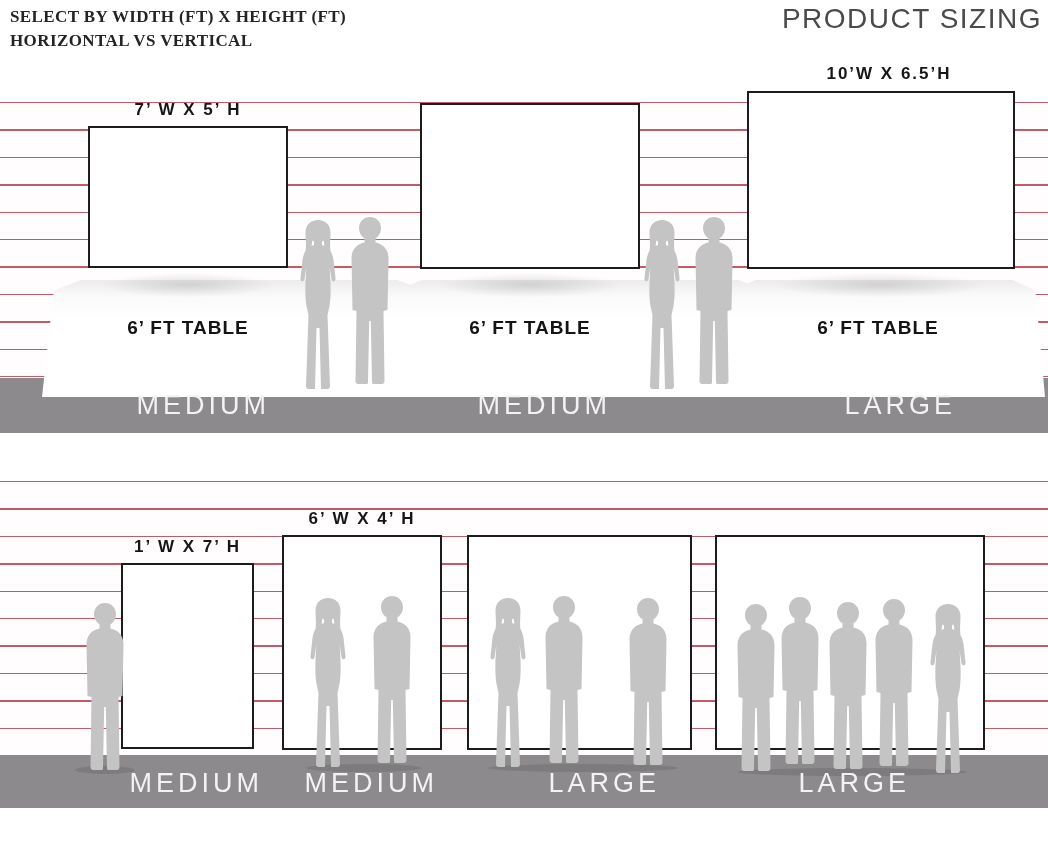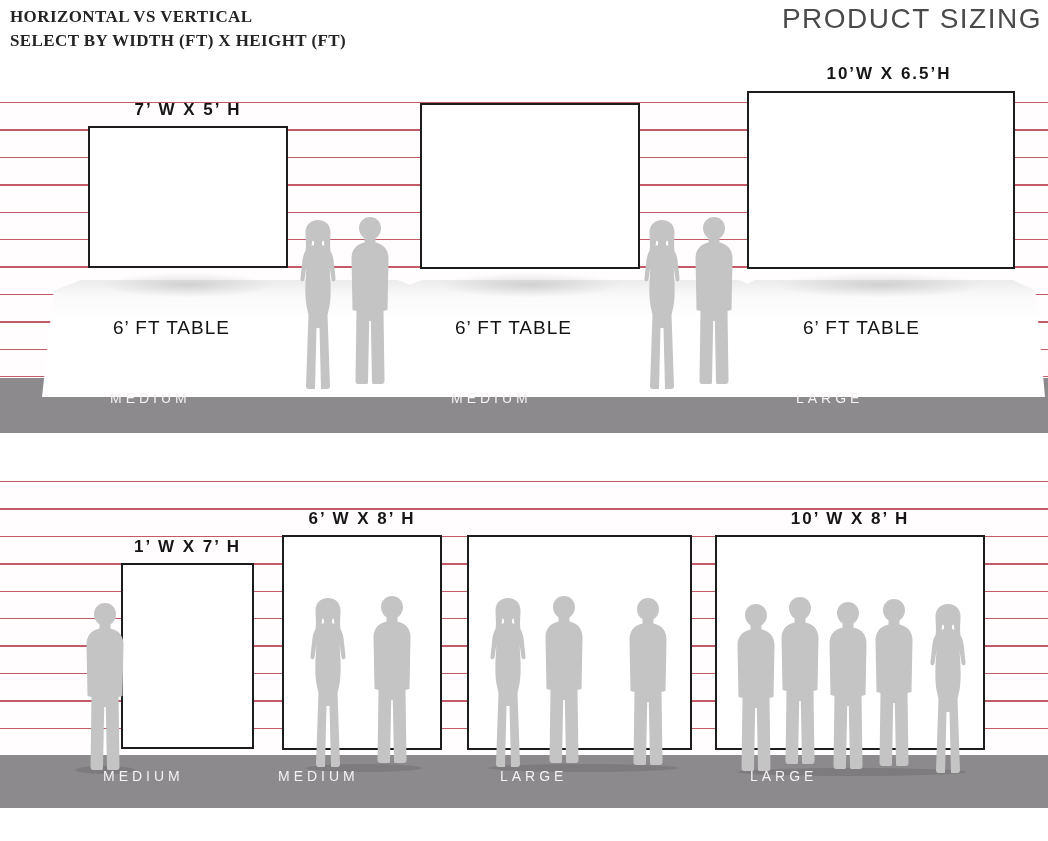--- a/index.html
+++ b/index.html
@@ -25,22 +25,22 @@
       #c25b68 0px,#c25b68 1.5px,
       #fffdfd 1.5px,#fffdfd 27.4px);
   }
   .stripes.top{top:102px;height:276px;}
   .stripes.bottom{top:481px;height:274px;}
   
   .floor{position:absolute;left:0;right:0;background:#8c8a8c;z-index:1;}
   .floor.top{top:378px;height:55px;}
   .floor.bottom{top:755px;height:53px;}
   .tier{
-    position:absolute;z-index:5;width:160px;text-align:left;
-    color:#f4f2f3;font-size:14px;letter-spacing:4px;font-weight:400;
+    position:absolute;z-index:5;width:160px;text-align:right;
+    color:#f4f2f3;font-size:27px;letter-spacing:4px;font-weight:400;
     white-space:nowrap;
   }
   
   .bd{
     position:absolute;background:#ffffff;border:2px solid #1c1c1c;
     box-sizing:border-box;z-index:3;
   }
   .size-label{
     position:absolute;z-index:5;text-align:center;color:#161616;
     font-size:17px;font-weight:700;letter-spacing:2px;white-space:nowrap;
@@ -49,22 +49,22 @@
   .table{
     position:absolute;z-index:2;
     background:linear-gradient(to bottom,#ececec 0%,#fafafa 14%,#ffffff 34%);
     clip-path:polygon(10% 0%,90% 0%,97% 9%,100% 100%,0% 100%,3% 9%);
   }
   .table-shadow{
     position:absolute;z-index:3;
     background:radial-gradient(ellipse at center,rgba(0,0,0,.13) 0%,rgba(0,0,0,0) 68%);
   }
   .table-label{
-    position:absolute;z-index:5;width:150px;color:#141414;
-    font-size:19px;font-weight:400;letter-spacing:1px;white-space:nowrap;
+    position:absolute;z-index:5;width:150px;text-align:center;color:#141414;
+    font-size:19px;font-weight:700;letter-spacing:1px;white-space:nowrap;
   }
   
   .ppl{position:absolute;z-index:4;}
   .ppl svg{display:block;}
   .sil{fill:#c4c4c4;}
   .shadow{fill:rgba(0,0,0,.10);}
   .hidden-defs{position:absolute;width:0;height:0;overflow:hidden;}
 </style>
 </head>
 <body>
@@ -94,22 +94,22 @@
                C14.5 74 15.5 60 16.5 46 L14.5 59.5 C13.5 62.5 10 61.5 10.5 58
                L12.5 40 C13.5 33 16.5 27 24 25 L24 21.6 C21.5 20 20 17.2 20 14
                C20 9.6 23.6 6 28 6 Z"></path>
     </symbol>
   </defs>
 </svg>
 
 <div id="stage">
 
   <div class="hdr-left">
+    <div>SELECT BY WIDTH (FT) X HEIGHT (FT)</div>
     <div>HORIZONTAL VS VERTICAL</div>
-    <div>SELECT BY WIDTH (FT) X HEIGHT (FT)</div>
   </div>
   <div class="brand">PRODUCT SIZING</div>
 
   <div class="stripes top"></div>
   <div class="stripes bottom"></div>
 
   <div class="floor top"></div>
   <div class="floor bottom"></div>
 
   <div class="table" style="left:42px;top:280px;width:395px;height:117px;"></div>
@@ -147,22 +147,21 @@
   <div class="tier" style="left:110px;top:390px;">MEDIUM</div>
   <div class="tier" style="left:451px;top:390px;">MEDIUM</div>
   <div class="tier" style="left:796px;top:390px;">LARGE</div>
 
   <div class="bd" style="left:121px;top:563px;width:133px;height:186px;"></div>
   <div class="bd" style="left:282px;top:535px;width:160px;height:215px;"></div>
   <div class="bd" style="left:467px;top:535px;width:225px;height:215px;"></div>
   <div class="bd" style="left:715px;top:535px;width:270px;height:215px;"></div>
 
   <div class="size-label" style="left:121px;top:537px;width:133px;">1’ W X 7’ H</div>
-  <div class="size-label" style="left:282px;top:509px;width:160px;">6’ W X 8’ H</div>
-  <div class="size-label" style="left:715px;top:509px;width:270px;">10’ W X 8’ H</div>
+  <div class="size-label" style="left:282px;top:509px;width:160px;">6’ W X 4’ H</div>
 
   <div class="ppl" style="left:72px;top:590px;">
     <svg width="66" height="185" viewBox="0 0 66 185">
       <ellipse class="shadow" cx="33" cy="180" rx="30" ry="4"></ellipse>
       <use href="#man" class="sil" x="3" y="11" width="60" height="172"></use>
     </svg>
   </div>
 
   <div class="ppl" style="left:298px;top:590px;">
     <svg width="132" height="182" viewBox="0 0 132 182">

